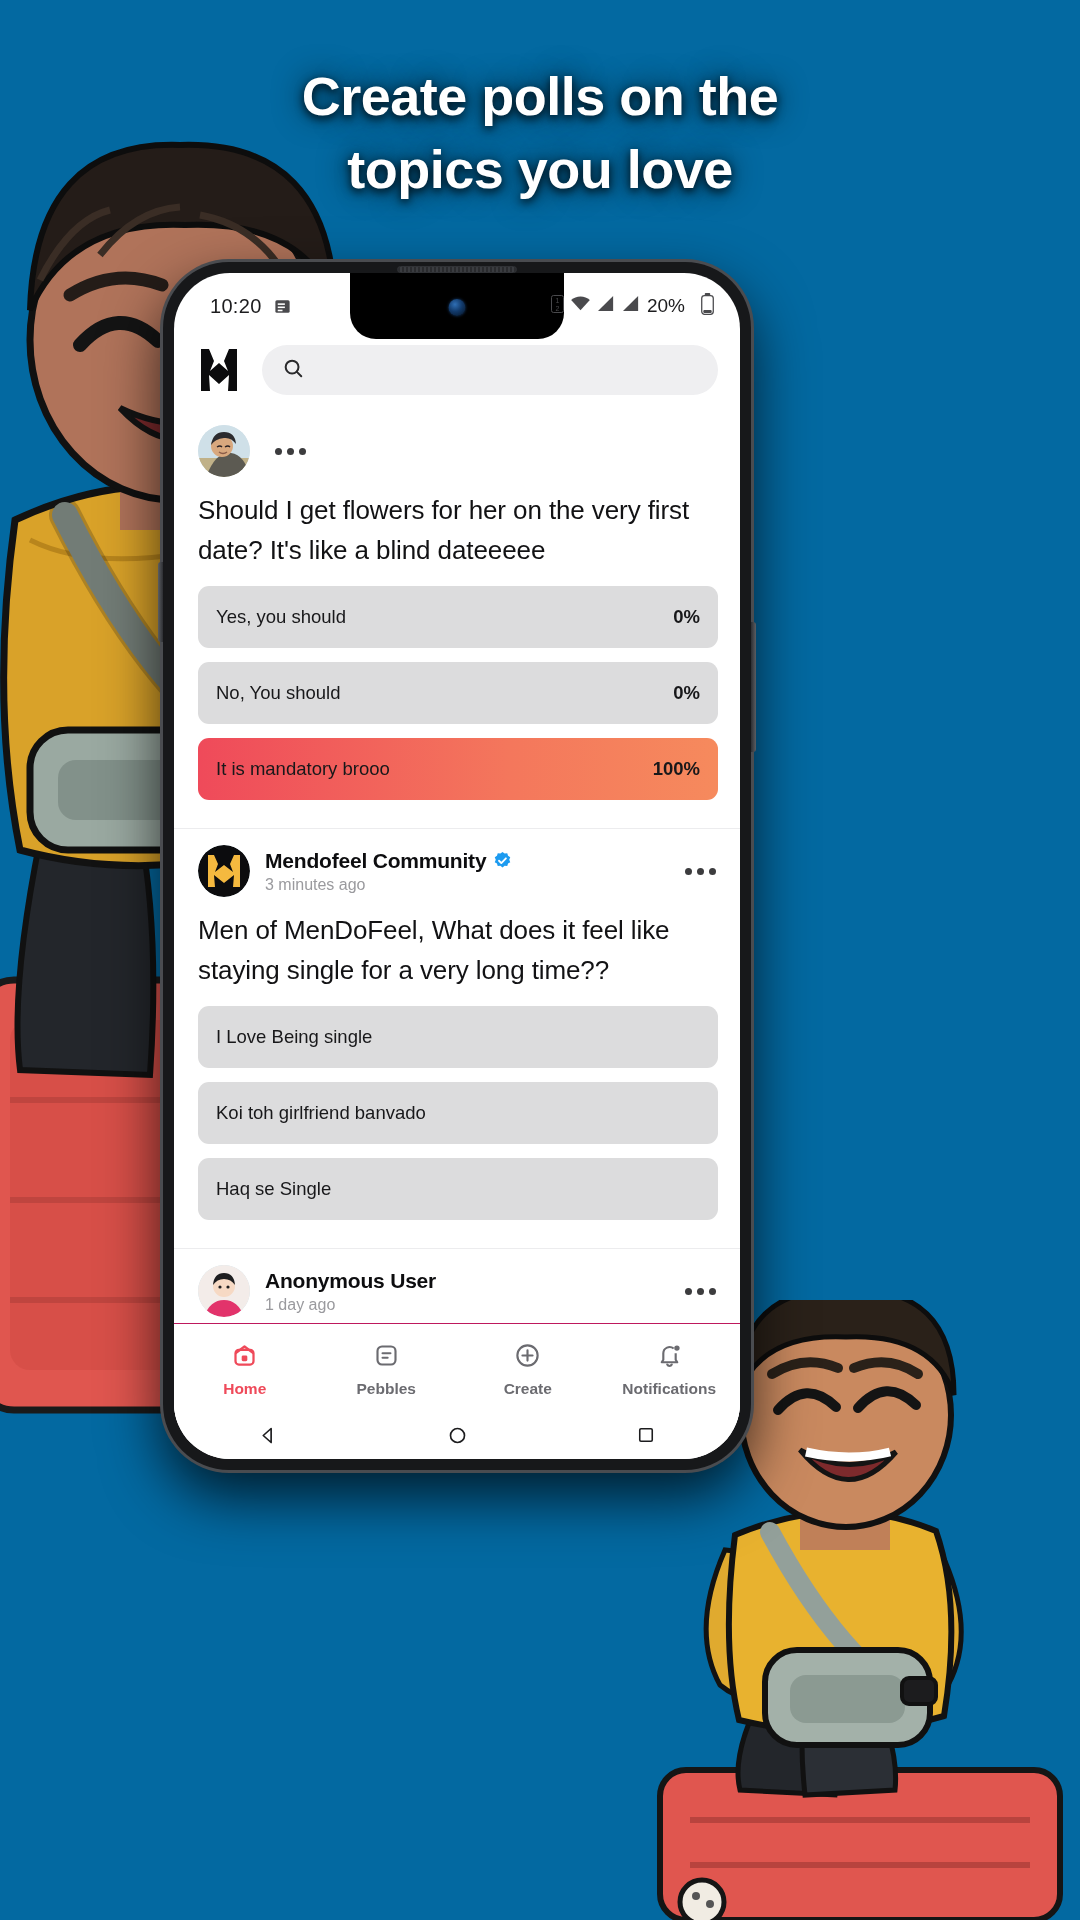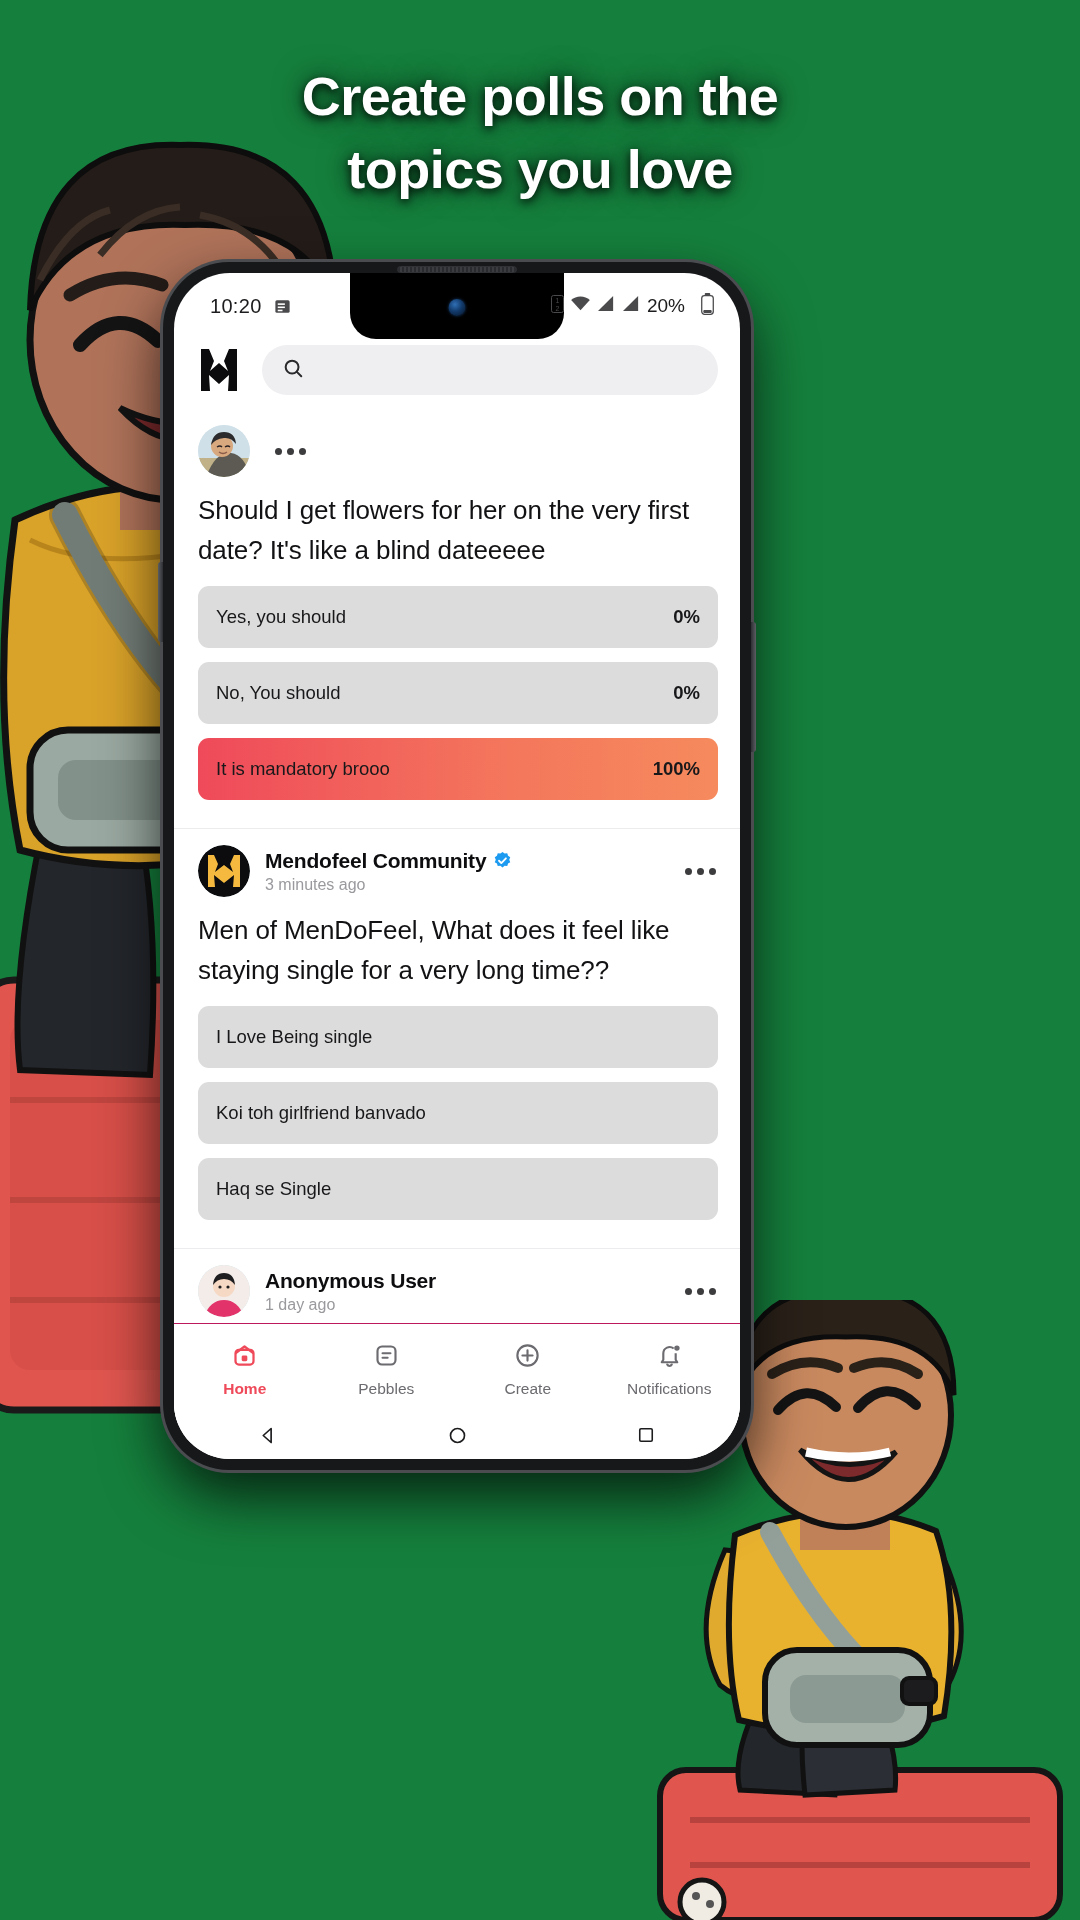--- a/index.html
+++ b/index.html
@@ -1,19 +1,19 @@
 <!DOCTYPE html>
 <html><head>
 <meta charset="utf-8">
 <style>
   * { margin:0; padding:0; box-sizing:border-box; }
   html,body { width:1080px; height:1920px; background:#000; overflow:hidden;
               font-family:"Liberation Sans", sans-serif; }
 
-  .screen { position:relative; width:1080px; height:1920px; background:#15803d; overflow:hidden; }
+  .screen { position:relative; width:1080px; height:1920px; background:#0369a1; overflow:hidden; }
 
   
   .bg-art { position:absolute; inset:0; overflow:hidden; }
   .char-left {
     position:absolute; left:-30px; top:140px; width:480px; height:1380px;
   }
   .char-right {
     position:absolute; right:10px; bottom:0px; width:420px; height:620px;
   }
 
@@ -123,21 +123,21 @@
   .opt-label{ font-size:18.5px; color:#18181a; padding-left:18px; flex:1;
               white-space:nowrap; overflow:hidden; text-overflow:ellipsis; }
   .opt-pct{ font-size:18.5px; color:#18181a; font-weight:600; padding-right:18px; }
 
   
   .bottomnav{
     position:absolute; left:0; bottom:44px; width:100%; height:92px; background:#fff;
     display:flex; align-items:center; border-top:1px solid #be185d; z-index:15;
   }
   .nav-item{ flex:1; display:flex; flex-direction:column; align-items:center; gap:7px; }
-  .nav-item .lbl{ font-size:15.5px; color:#6b6b70; }
+  .nav-item .lbl{ font-size:15.5px; color:#6b6b70;font-weight:bold; }
   .nav-item.active .lbl{ color:#ef4a5a; font-weight:600; }
 
   
   .androidnav{
     position:absolute; left:0; bottom:0; width:100%; height:44px; background:#fff;
     display:flex; align-items:center; justify-content:space-around; z-index:16;
   }
 </style>
 </head>
 <body>

